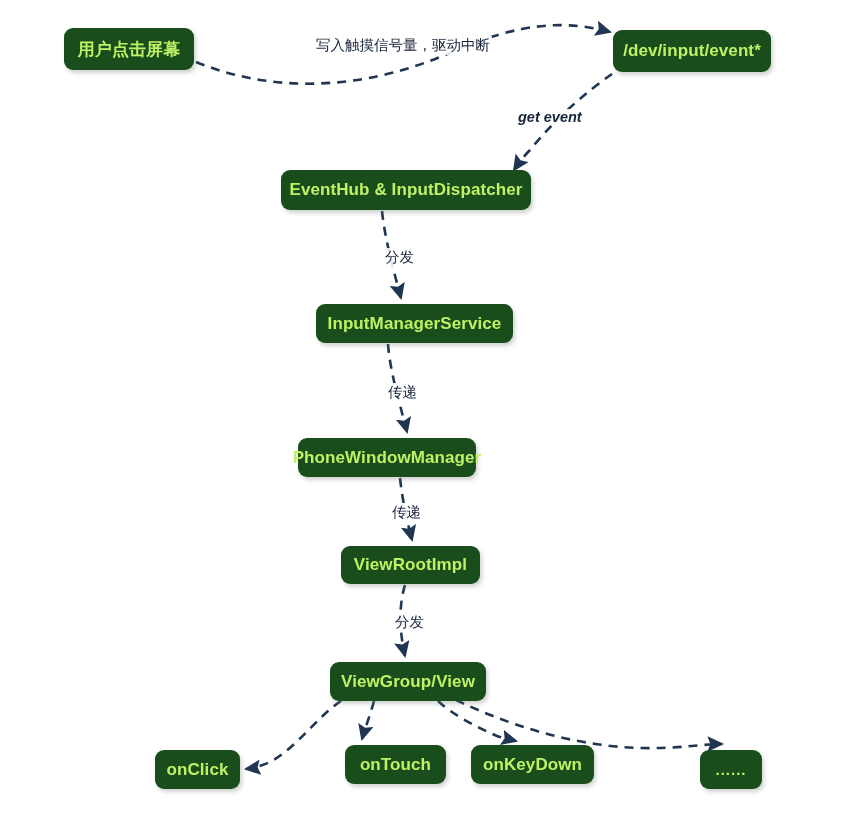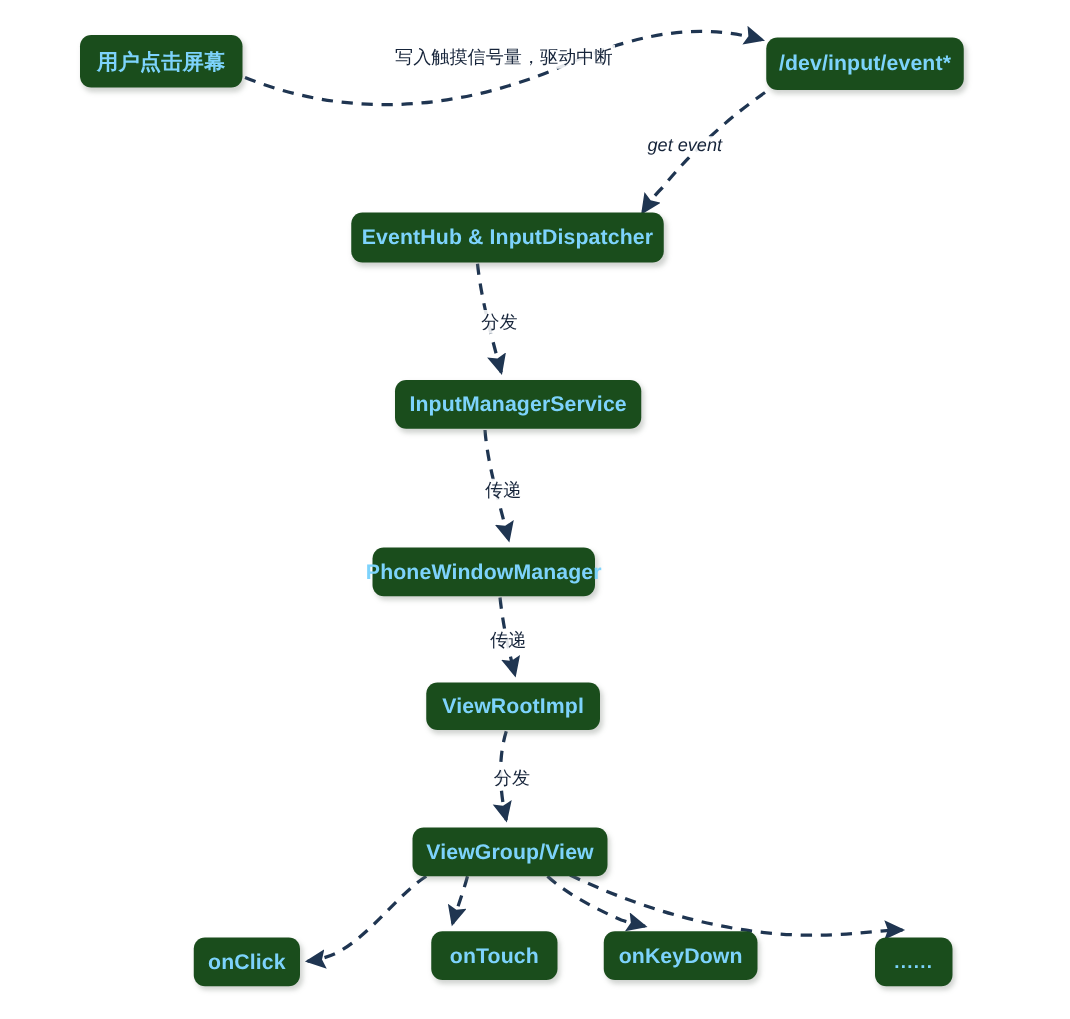--- a/index.html
+++ b/index.html
@@ -25,21 +25,21 @@
     position: absolute;
     left: 0;
     top: 0;
     width: 856px;
     height: 815px;
   }
   .node {
     position: absolute;
     box-sizing: border-box;
     background: #1a4d1c;
-    color: #7dd3fc;
+    color: #bef264;
     border-radius: 9px;
     display: flex;
     align-items: center;
     justify-content: center;
     font-weight: bold;
     font-size: 17px;
     letter-spacing: 0.1px;
     white-space: nowrap;
     box-shadow: 2px 3px 4px rgba(120,130,120,0.35);
     z-index: 3;
@@ -105,27 +105,27 @@
   <div class="node" style="left:298px; top:438px; width:178px; height:39px;">PhoneWindowManager</div>
 
   <div class="node" style="left:341px; top:546px; width:139px; height:38px;">ViewRootImpl</div>
 
   <div class="node" style="left:330px; top:662px; width:156px; height:39px;">ViewGroup/View</div>
 
   <div class="node" style="left:155px; top:750px; width:85px; height:39px;">onClick</div>
 
   <div class="node" style="left:310px; top:745px; width:101px; height:39px;margin-left:35px;">onTouch</div>
 
-  <div class="node" style="left:471px; top:745px; width:123px; height:39px;margin-left:12px;">onKeyDown</div>
+  <div class="node" style="left:471px; top:745px; width:123px; height:39px;">onKeyDown</div>
 
   <div class="node node-dots" style="left:700px; top:750px; width:62px; height:39px;">......</div>
 
   <div class="edge-label cn" style="left:314px; top:36px;">写入触摸信号量，驱动中断</div>
 
-  <div class="edge-label italic" style="left:516px; top:109px;">get event</div>
+  <div class="edge-label italic" style="left:516px; top:109px;font-weight:bold;">get event</div>
 
   <div class="edge-label cn" style="left:383px; top:248px;">分发</div>
 
   <div class="edge-label cn" style="left:386px; top:383px;">传递</div>
 
   <div class="edge-label cn" style="left:390px; top:503px;">传递</div>
 
   <div class="edge-label cn" style="left:393px; top:613px;">分发</div>
 
 </div>

